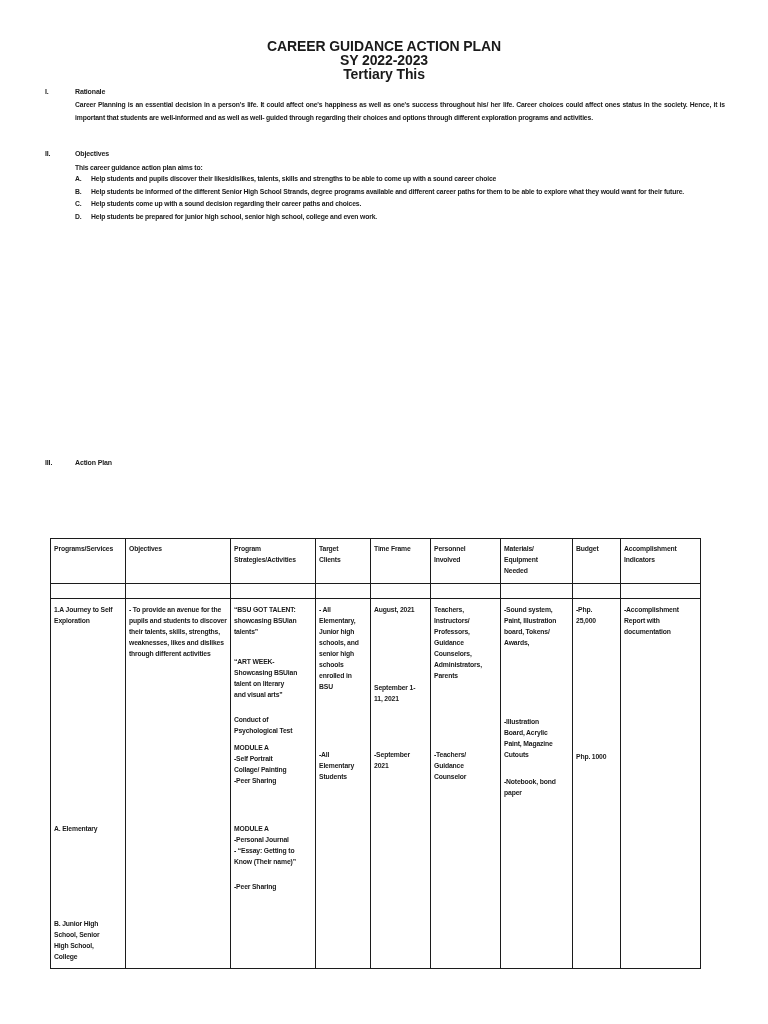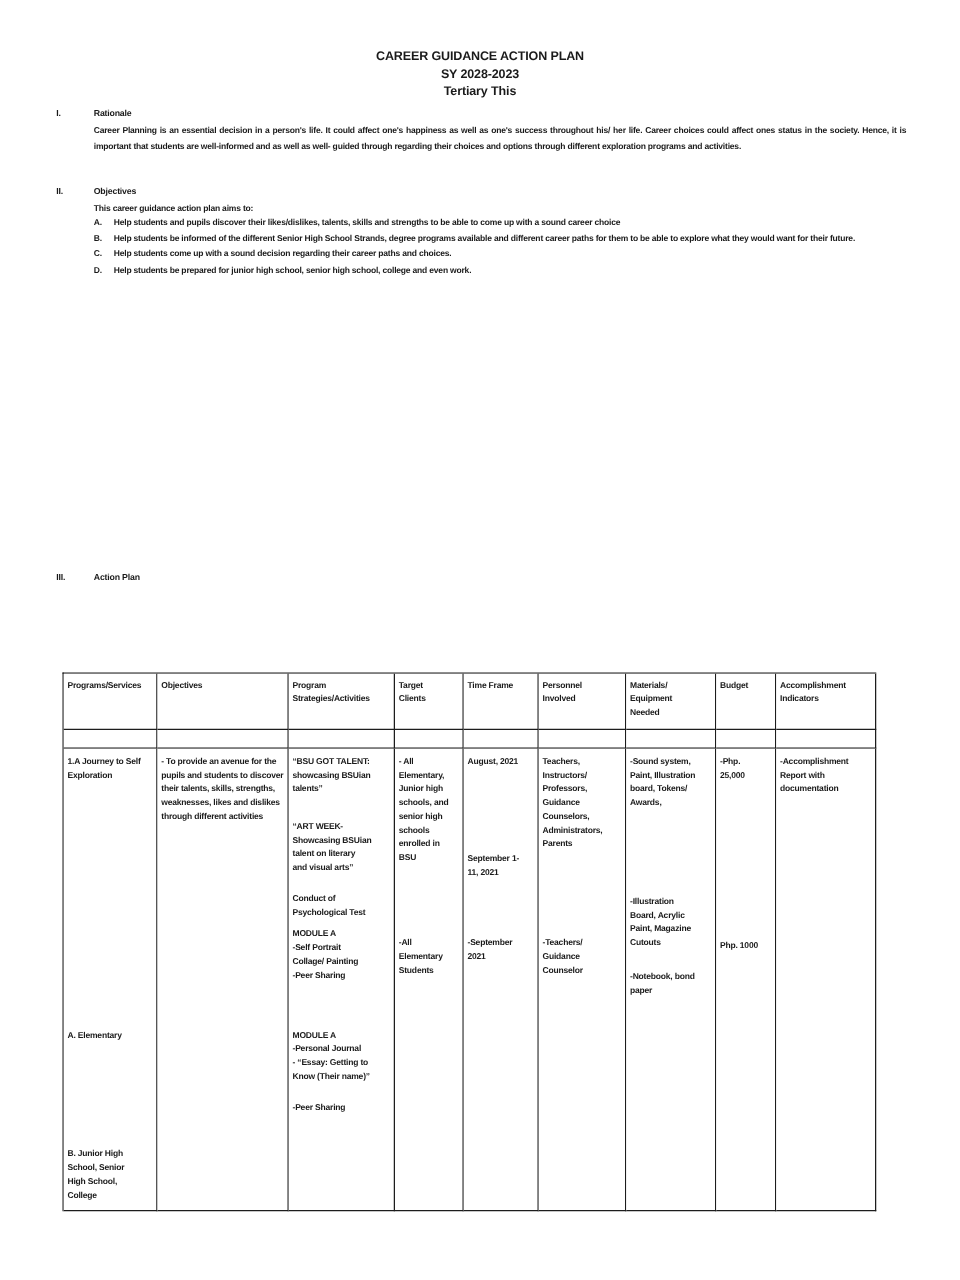--- a/index.html
+++ b/index.html
@@ -3,21 +3,21 @@
 <meta charset="utf-8">
 <style>
   html, body { margin:0; padding:0; background:#ffffff; }
   .page {
     position:relative; width:768px; height:1024px; background:#ffffff;
     color:#1a1a1a; font-family:"Liberation Sans","DejaVu Sans",sans-serif;
     font-weight:700; overflow:hidden;
   }
   .title-block {
     position:absolute; top:39px; left:0; width:100%; text-align:center;
-    font-size:10px; line-height:14px; letter-spacing:-0.1px;
+    font-size:14px; line-height:14px; letter-spacing:-0.1px;
   }
   .sec-row { position:absolute; left:45px; width:680px; font-size:7px; letter-spacing:-0.15px; }
   .sec-num { display:inline-block; width:30px; }
   .para {
     position:absolute; left:75px; width:650px; font-size:6.8px;
     line-height:12.6px; letter-spacing:-0.15px; text-align:justify;
   }
   .intro { text-align:left; line-height:11px; }
   .objlist {
     position:absolute; left:75px; top:173px; width:648px;
@@ -39,21 +39,21 @@
   .hc { padding:4px 3px 0 3px; white-space:pre-line; }
   .ti { position:absolute; left:3px; right:1px; white-space:pre-line; }
 </style>
 </head>
 <body>
 
 <div class="page">
 
   <div class="title-block">
     <div>CAREER GUIDANCE ACTION PLAN</div>
-    <div>SY 2028-2023</div>
+    <div>SY 2022-2023</div>
     <div>Tertiary This</div>
   </div>
 
   <div class="sec-row" style="top:88px">
     <span class="sec-num">I.</span><span>Rationale</span>
   </div>
   <div class="para" style="top:99px">Career Planning is an essential decision in a person's life. It could affect one's happiness as well as one's success throughout his/ her life. Career choices could affect ones status in the society. Hence, it is important that students are well-informed and as well as well- guided through regarding their choices and options through different exploration programs and activities.</div>
 
   <div class="sec-row" style="top:150px">
     <span class="sec-num">II.</span><span>Objectives</span>

